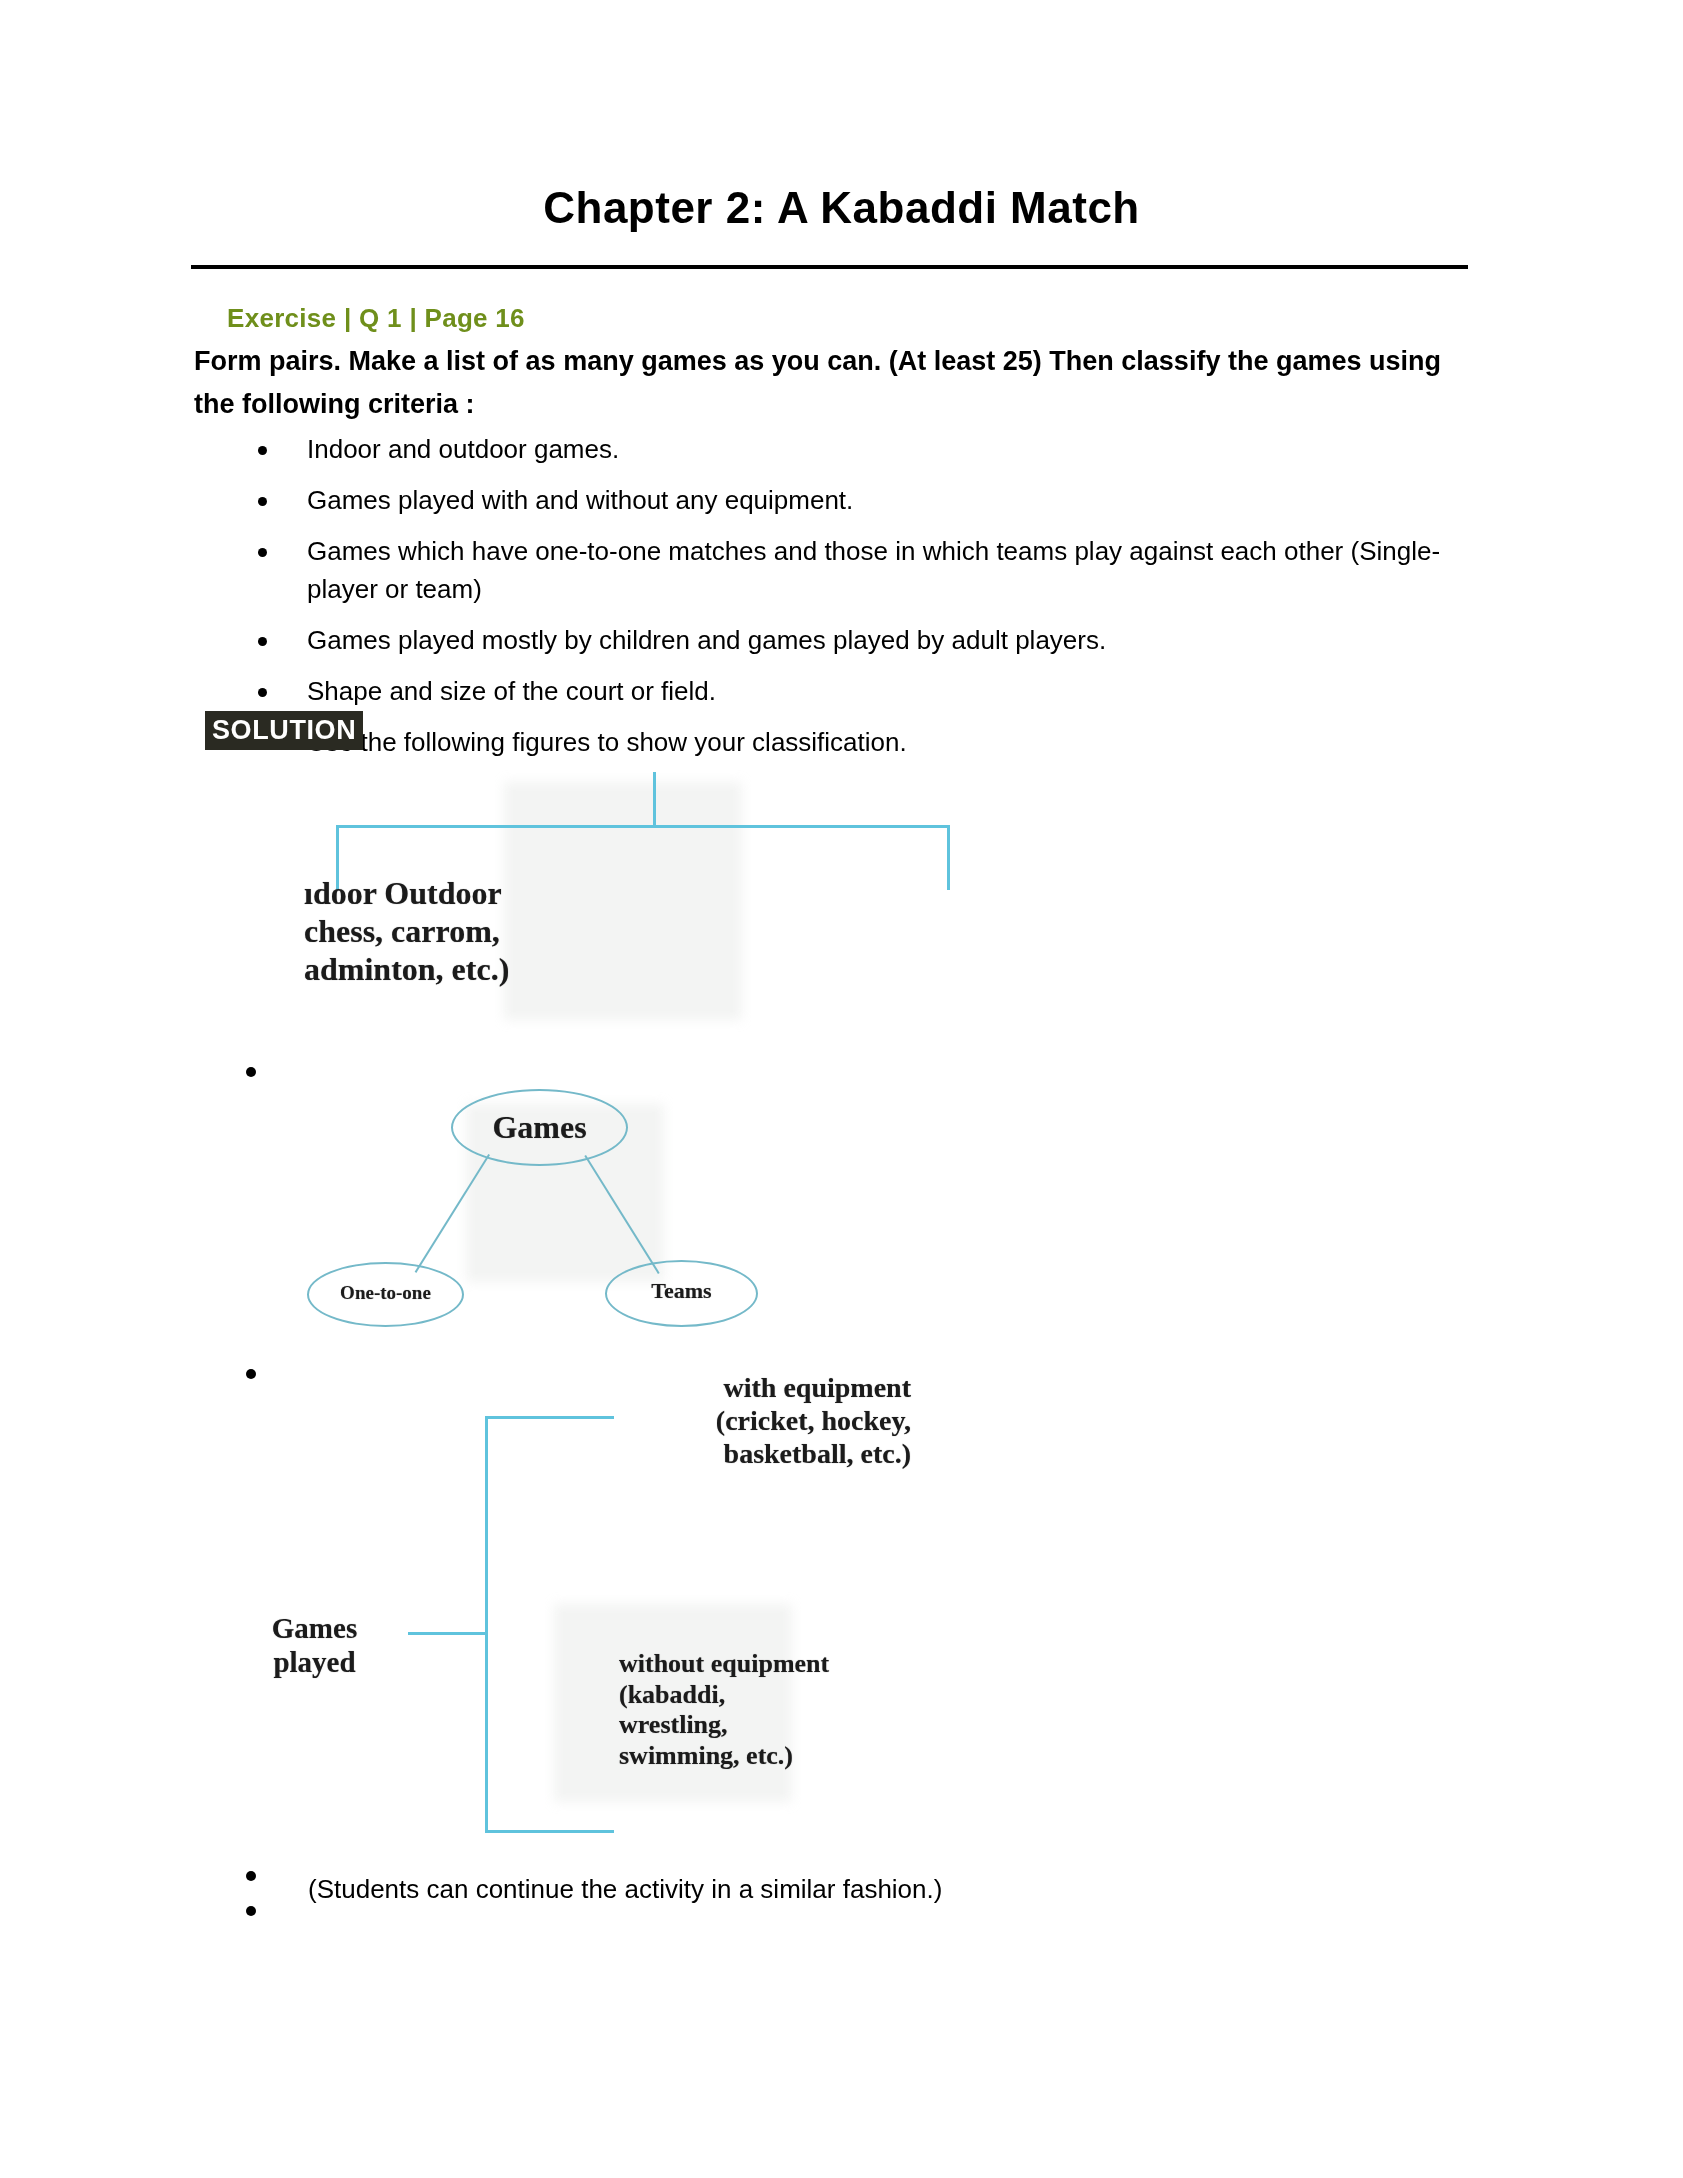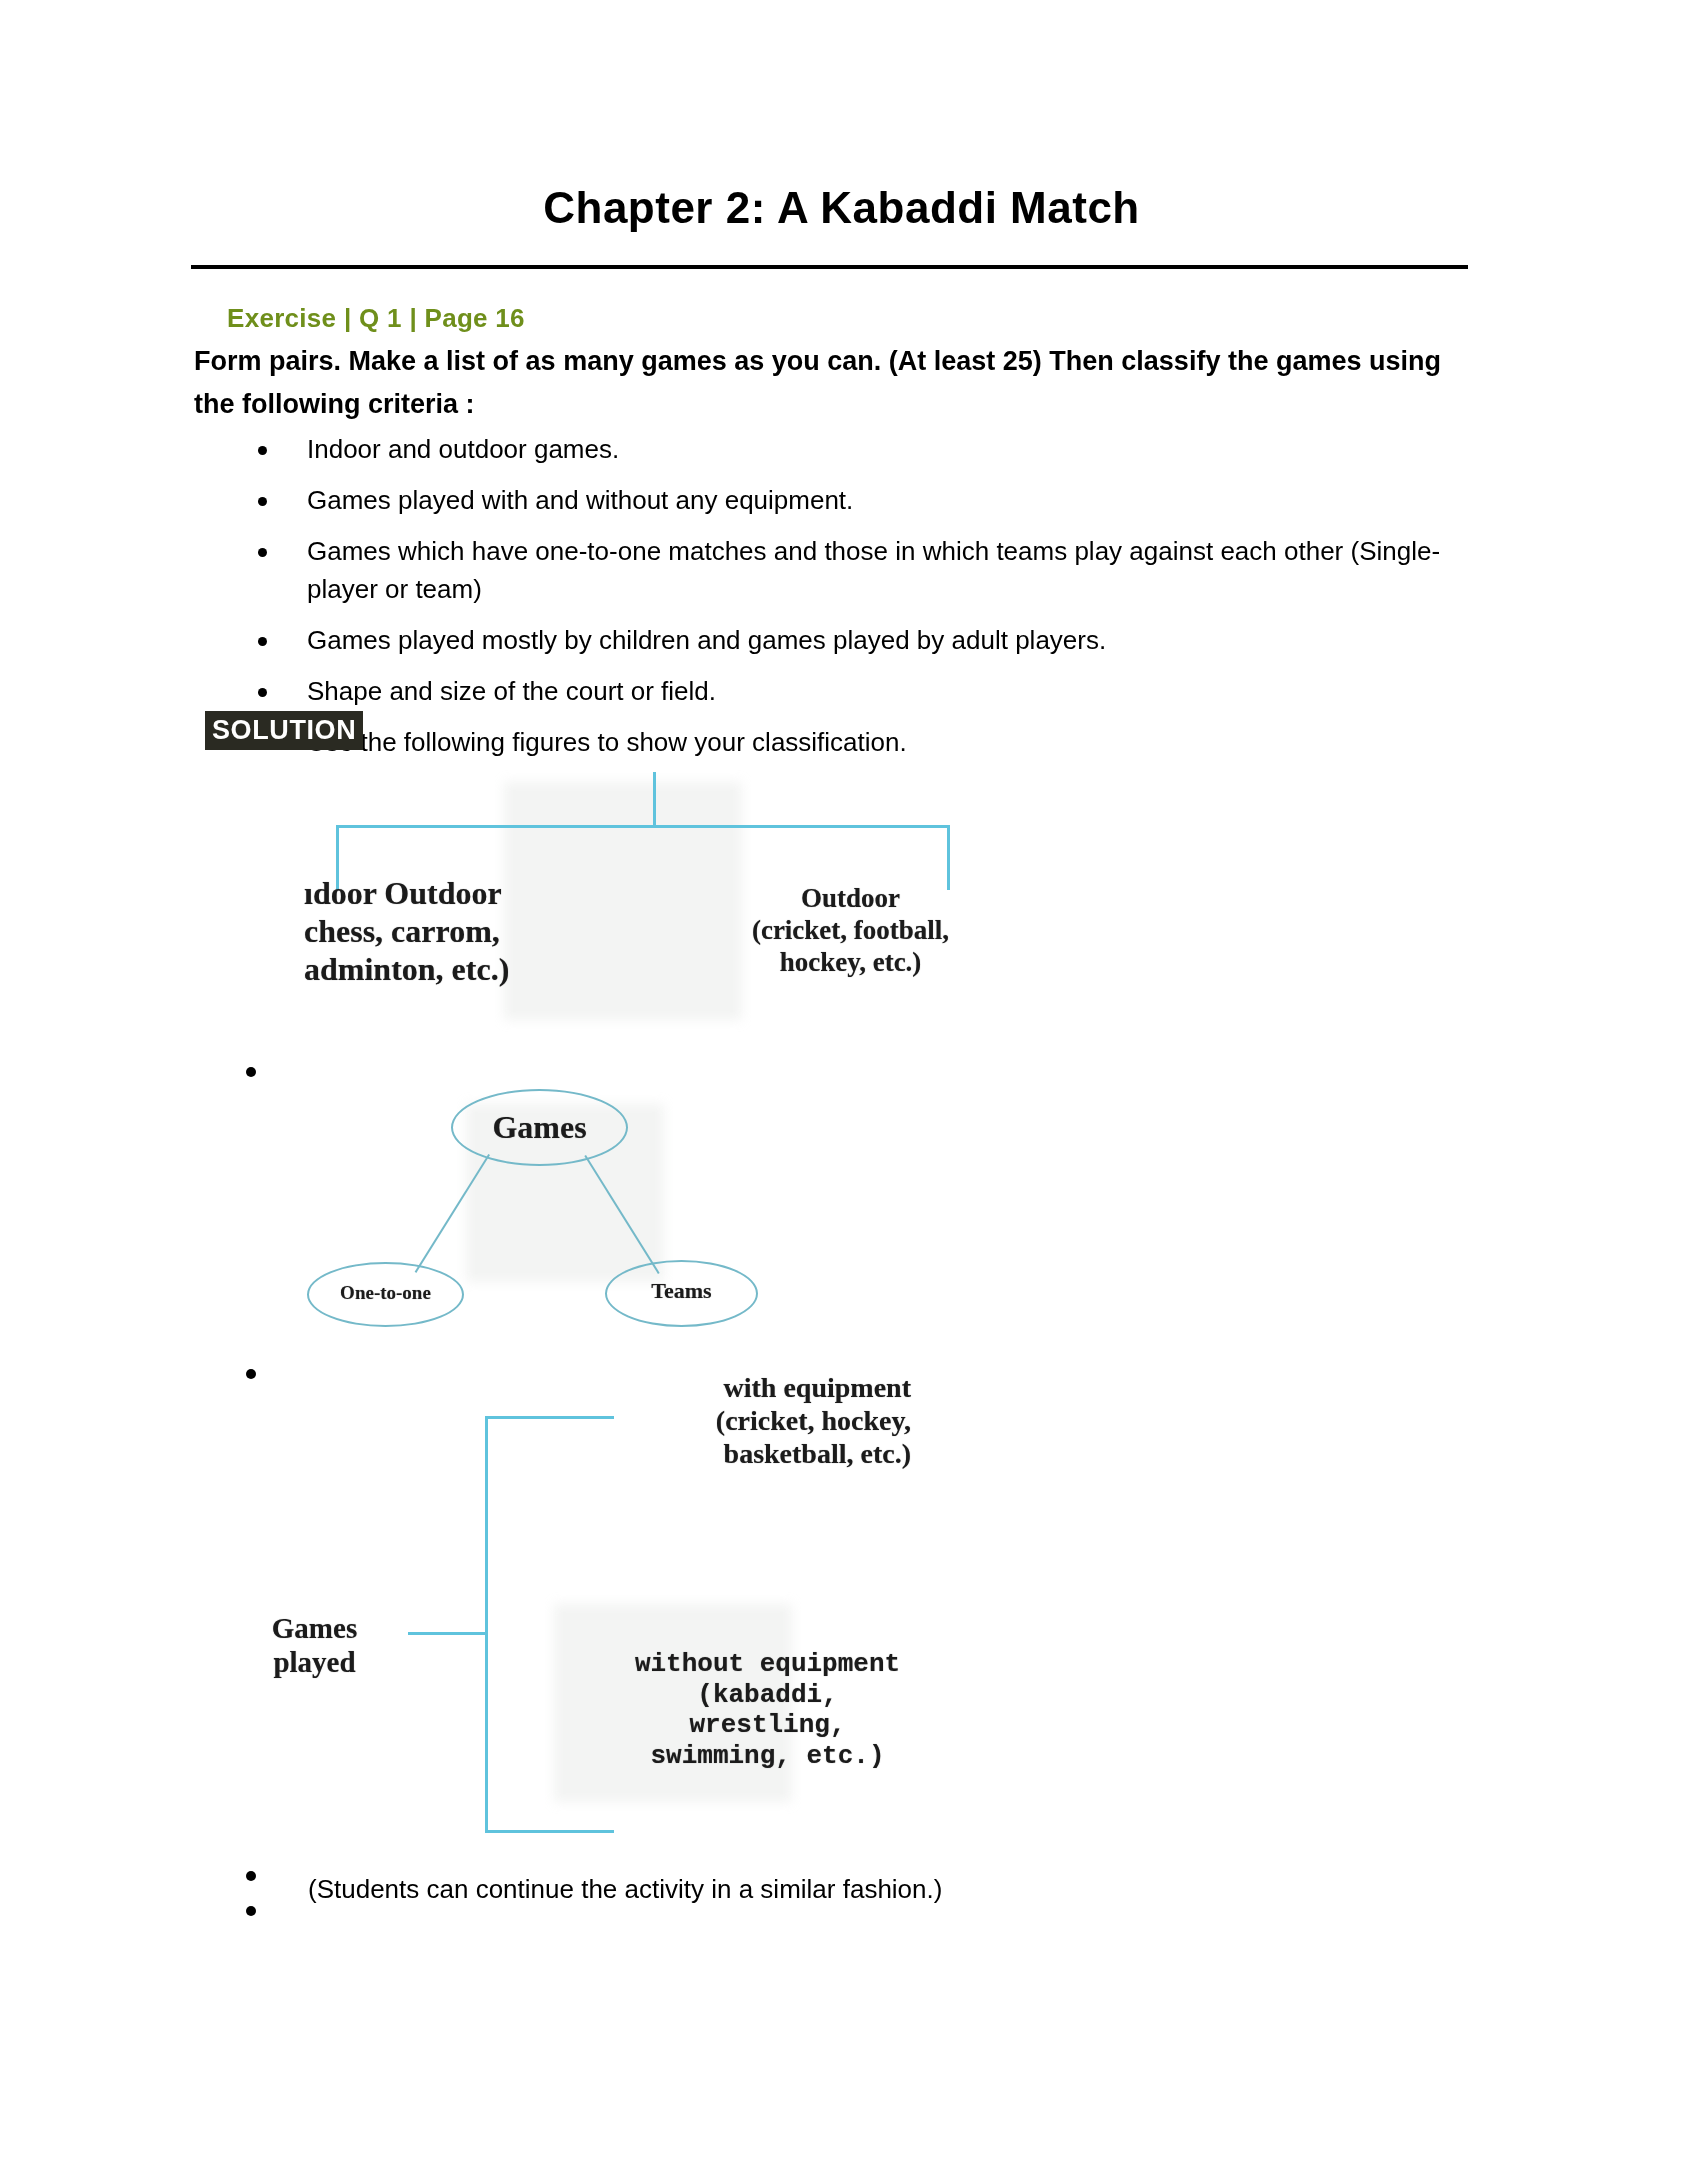--- a/index.html
+++ b/index.html
@@ -219,23 +219,20 @@
     <div class="conn h" style="left:30px; top:53px; width:614px;"></div>
 
     <div class="conn v" style="left:30px; top:53px; height:65px;"></div>
 
     <div class="conn v" style="left:641px; top:53px; height:65px;"></div>
 
     <div class="fig-text" style="left:-2px; top:103px; width:327px; font-size:32px; text-align:left;">ıdoor Outdoor
 chess, carrom,
 adminton, etc.)</div>
 
-    <div class="fig-text" style="left:381px; top:111px; width:327px; font-size:27px; text-align:center;">Outdoor
-(cricket, football,
-hockey, etc.)</div>
   </div>
 
   <div class="lone-bullet" style="left:246px; top:1067px;"></div>
 
   <div class="fig" style="left:317px; top:1084px; width:515px; height:238px;">
 
     <div class="smudge" style="left:149px; top:20px; width:198px; height:178px;"></div>
 
     <div class="ellipse" style="left:134px; top:5px; width:173px; height:73px;">
       <div class="ellipse-label" style="top:18px; font-size:32px;">Games</div>
@@ -268,21 +265,21 @@
 
     <div class="conn h" style="left:188px; top:424px; width:129px;"></div>
 
     <div class="fig-text" style="left:-79px; top:205px; width:193px; font-size:29px; text-align:center;">Games
 played</div>
 
     <div class="fig-text" style="left:327px; top:-35px; width:287px; font-size:28px; text-align:right;">with equipment
 (cricket, hockey,
 basketball, etc.)</div>
 
-    <div class="fig-text" style="left:322px; top:243px; width:297px; font-size:26px; text-align:center;font-family:Liberation Mono, monospace;">without equipment
+    <div class="fig-text" style="left:322px; top:243px; width:297px; font-size:26px; ">without equipment
 (kabaddi,
 wrestling,
 swimming, etc.)</div>
   </div>
 
   <div class="lone-bullet" style="left:246px; top:1871px;"></div>
 
   <div class="lone-bullet" style="left:246px; top:1906px;"></div>
 
   <div class="final-note">(Students can continue the activity in a similar fashion.)</div>

